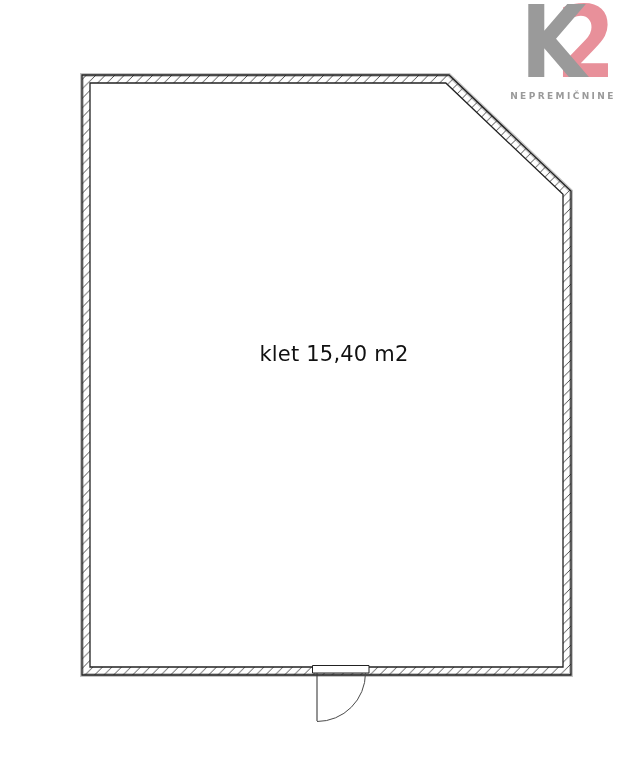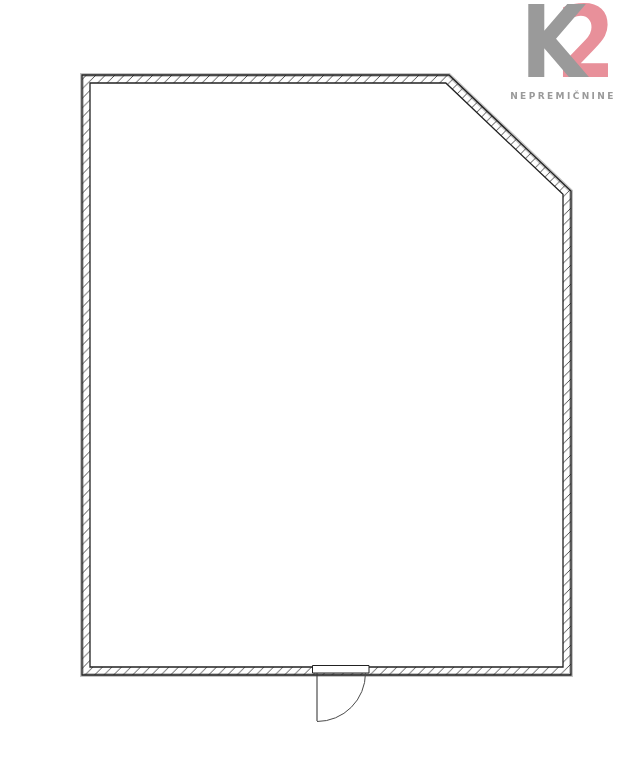--- a/index.html
+++ b/index.html
@@ -88,20 +88,21 @@
 
     <path fill="url(#wallHatch)" fill-rule="evenodd" stroke="#222222" stroke-width="1.3" stroke-linejoin="miter" d="M82,75 L449,75 L571,191 L571,675 L82,675 Z M90,83 L90,667 L563,667 L563,194.4 L445.8,83 Z"></path>
 
     <path fill="#ffffff" stroke="#222222" stroke-width="1" d="M312.5,665.5 h56.5 v7.5 h-56.5 Z"></path>
 
     <path fill="none" stroke="#3c3c3c" stroke-width="1.1" d="M317,673 L317,721"></path>
 
     <path fill="none" stroke="#4a4a4a" stroke-width="1" d="M365.5,673 A48.5,48.5 0 0 1 317,721.5"></path>
   </svg>
 
+  <div class="room-label">klet 15,40 m2</div>
 
   <div class="logo">
     <div class="logo-mark">
       <span class="logo-two">2</span>
       <span class="logo-k">K</span>
     </div>
     <div class="logo-sub">NEPREMIČNINE</div>
   </div>
 
 </div>

